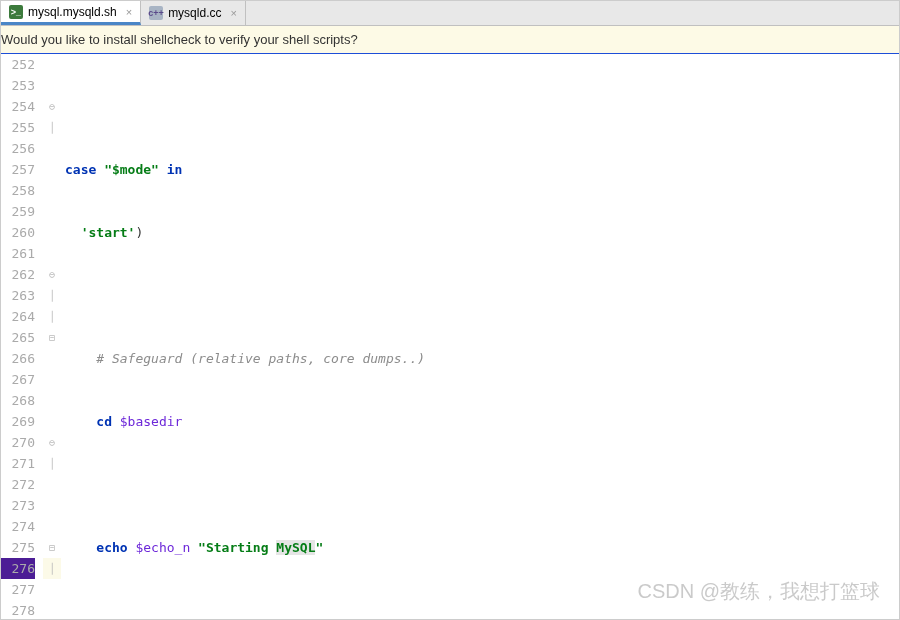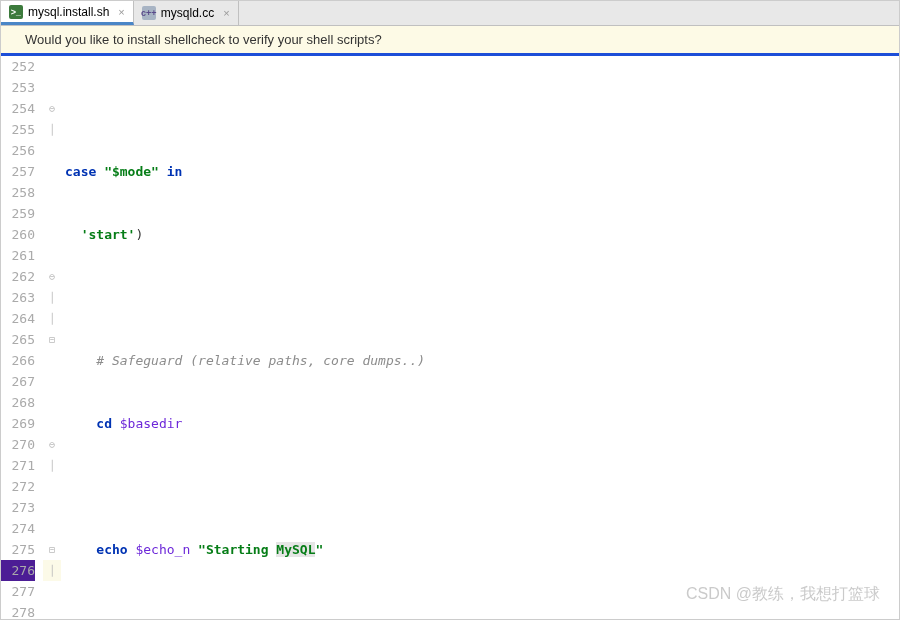--- a/index.html
+++ b/index.html
@@ -41,22 +41,22 @@
       justify-content: center;
       font-size: 9px;
       font-weight: bold;
       border-radius: 2px;
     }
     .icon-sh { background: #3c7a3c; color: #fff; }
     .icon-cc { background: #a8b4c4; color: #5a4a8a; }
     .close-x { color: #999; font-size: 11px; padding-left: 4px; }
     .banner {
       background: #fdfae6;
-      border-bottom: 3px solid #1d4ed8;
-      padding: 6px 24px;
+      border-bottom: 1px solid #1d4ed8;
+      padding: 6px 0;
       font-size: 13px;
       color: #333;
     }
     .editor {
       display: flex;
       font-family: "Consolas", "Monaco", monospace;
       font-size: 13px;
       line-height: 21px;
       height: calc(100% - 50px);
     }
@@ -85,32 +85,32 @@
     .kw { color: #0033b3; font-weight: bold; }
     .str { color: #067d17; font-weight: bold; }
     .var { color: #6d28d9; }
     .cmt { color: #8c8c8c; font-style: italic; }
     .cursor-bg { background: #e5e5e5; }
     .watermark {
       position: absolute;
       bottom: 15px;
       right: 20px;
       color: rgba(150,150,150,0.5);
-      font-size: 16px;
+      font-size: 20px;
       font-family: sans-serif;
       pointer-events: none;
     }
   </style>
 </head>
 <body>
 
 <div class="tabs">
   <div class="tab active">
     <span class="icon icon-sh">&gt;_</span>
-    <span>mysql.install.sh</span>
+    <span>mysql.mysqld.sh</span>
     <span class="close-x">×</span>
   </div>
   <div class="tab">
     <span class="icon icon-cc">c++</span>
     <span>mysqld.cc</span>
     <span class="close-x">×</span>
   </div>
 </div>
 
 <div class="banner">

